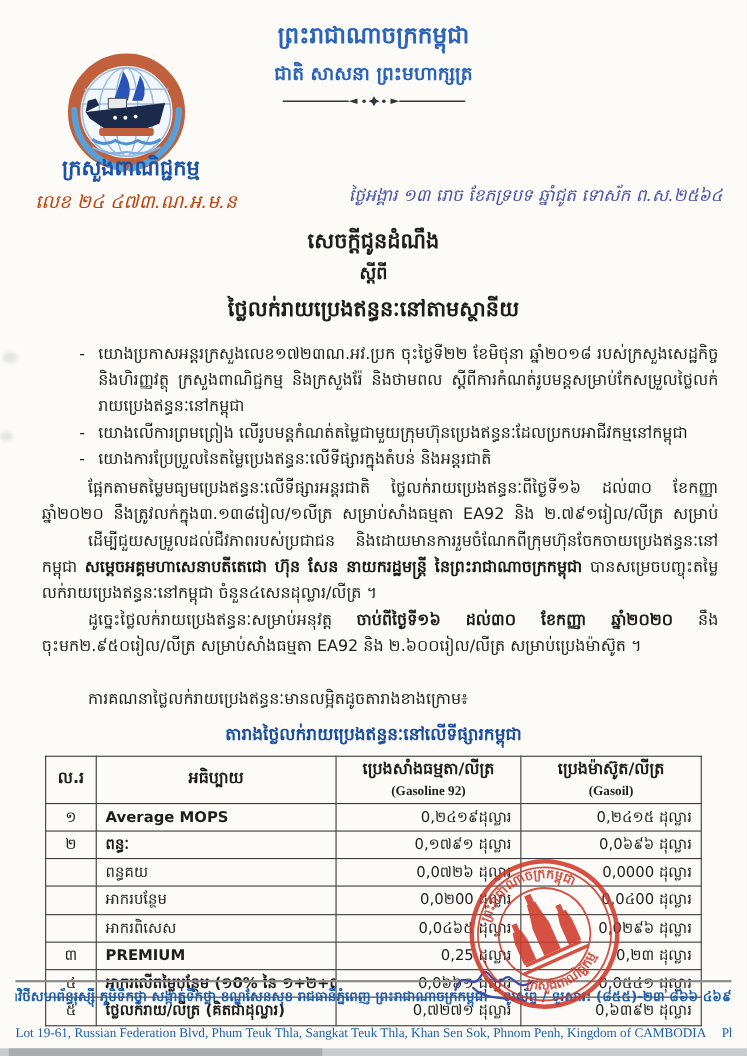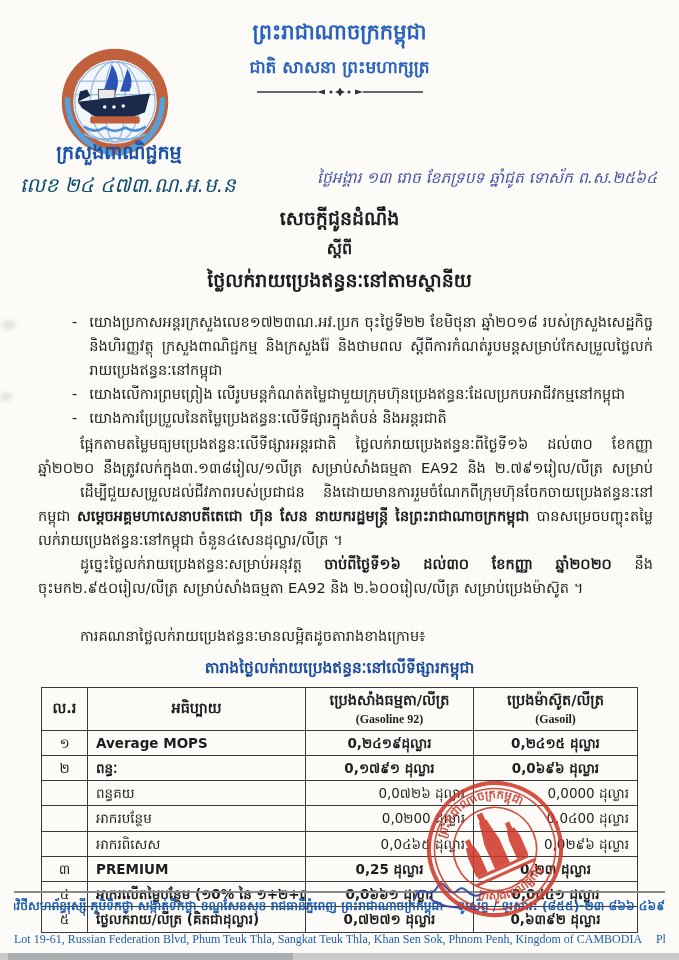--- a/index.html
+++ b/index.html
@@ -6,21 +6,21 @@
   .page{position:relative;width:679px;height:960px;margin:0 auto;background:#fcfbf7;
         font-family:"DejaVu Sans",sans-serif;color:#1d1d1d;overflow:hidden;}
   
   .kingdom1{padding-top:18px;text-align:center;font-size:21px;font-weight:bold;color:#2a63bb;white-space:nowrap;}
   .kingdom2{margin-top:7px;text-align:center;font-size:17px;font-weight:bold;color:#2a63bb;white-space:nowrap;}
   .divider{display:block;margin:5px auto 0;}
   
   .logo-wrap{position:absolute;left:50px;top:44px;width:130px;text-align:center;}
   .ministry-name{position:absolute;left:14px;top:140px;width:210px;text-align:center;
                  font-size:19px;font-weight:bold;color:#1b52a8;white-space:nowrap;overflow:hidden;}
-  .doc-number{position:absolute;left:20px;top:172px;width:230px;font-size:20px;color:#0c4a6e;
+  .doc-number{position:absolute;left:32px;top:172px;width:230px;font-size:17px;color:#c2410c;
               font-style:italic;white-space:nowrap;overflow:hidden;}
   
   .dates{position:absolute;right:22px;top:163px;text-align:right;color:#4552a8;font-style:italic;}
   .dates .dl{font-size:15.5px;line-height:30px;white-space:nowrap;}
   
   .title-block{margin-top:108px;text-align:center;}
   .title1{font-size:19px;font-weight:bold;white-space:nowrap;}
   .title2{margin-top:4px;font-size:16px;font-weight:bold;white-space:nowrap;}
   .title3{margin-top:6px;font-size:19px;font-weight:bold;white-space:nowrap;}
   
@@ -39,21 +39,21 @@
   
   .table-title{margin-top:8px;text-align:center;font-size:15.5px;font-weight:bold;color:#1b4d9e;white-space:nowrap;}
   table.price{margin:6px auto 0;border-collapse:collapse;width:596px;font-size:13.5px;table-layout:fixed;}
   table.price th,table.price td{border:1px solid #3a3a3a;padding:3px 8px;line-height:1.35;
         white-space:nowrap;overflow:hidden;}
   table.price thead th{text-align:center;vertical-align:middle;}
   .hdr-km{font-size:14.5px;font-weight:bold;}
   .hdr-en{font-size:12px;font-weight:bold;font-family:"Liberation Serif",serif;}
   td.no-cell{text-align:center;}
   td.label-cell.emph{font-weight:bold;}
-  td.val-r{text-align:center;font-weight:bold;}
+  td.val-r{text-align:right;font-weight:normal;}
   td.val-l{text-align:right;font-weight:normal;}
   
   .stamp{position:absolute;left:424px;top:778px;width:142px;height:142px;transform:rotate(-24deg);
          opacity:.88;z-index:5;}
   .signature{position:absolute;left:408px;top:870px;z-index:4;}
   
   .footer{position:absolute;left:14px;right:14px;bottom:13px;border-top:2px solid #8a8a8a;padding-top:5px;}
   .f-km{display:flex;justify-content:flex-end;gap:14px;color:#1d5fae;font-size:12.3px;font-weight:600;
         white-space:nowrap;overflow:hidden;}
   .f-en{display:flex;justify-content:space-between;gap:14px;color:#1d5fae;font-size:12px;

